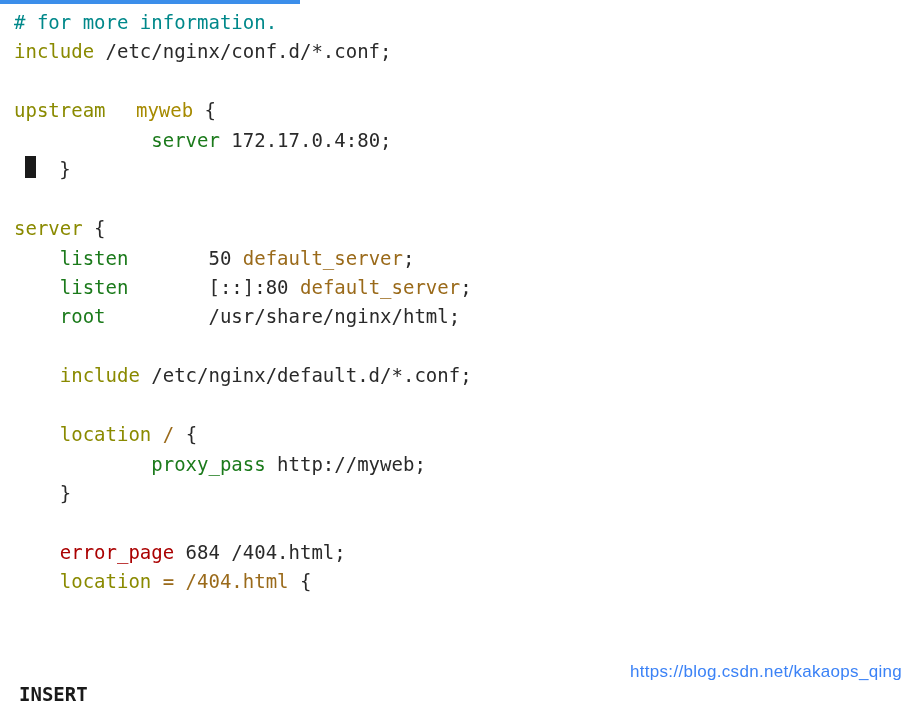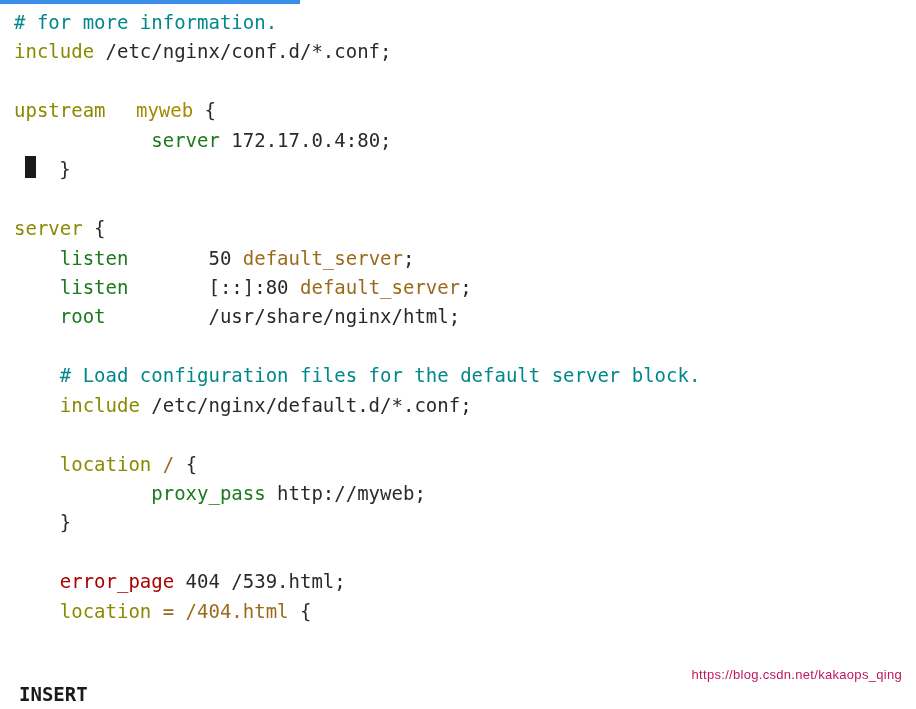--- a/index.html
+++ b/index.html
@@ -43,22 +43,22 @@
     .c-olive { color: #8a8a00; }
     .c-gold { color: #a68a00; margin-left: 19px; }
     .c-brown { color: #9a6a1a; }
     .c-green { color: #1b7a1b; }
     .c-red { color: #aa0000; }
     .c-plain { color: #2a2a2a; }
     .watermark {
       position: absolute;
       bottom: 24px;
       right: 14px;
-      color: #be185d;
-      font-size: 13px;
+      color: #3b82f6;
+      font-size: 17px;
       font-family: Arial, sans-serif;
       letter-spacing: 0.3px;
     }
     .bottom-text {
       position: absolute;
       bottom: 0;
       left: 0;
       font-weight: bold;
       color: #1a1a1a;
       margin-left: 19px;
@@ -75,25 +75,24 @@
     <div class="line">&nbsp;</div>
     <div class="line"><span class="c-olive">upstream</span><span class="c-plain"> </span><span class="c-gold">myweb</span><span class="c-plain"> {</span></div>
     <div class="line">            <span class="c-green">server</span><span class="c-plain"> 172.17.0.4:80;</span></div>
     <div class="line"> <span class="cursor"></span><span class="c-plain">  }</span></div>
     <div class="line">&nbsp;</div>
     <div class="line"><span class="c-olive">server</span><span class="c-plain"> {</span></div>
     <div class="line">    <span class="c-green">listen</span><span class="c-plain">       50 </span><span class="c-brown">default_server</span><span class="c-plain">;</span></div>
     <div class="line">    <span class="c-green">listen</span><span class="c-plain">       [::]:80 </span><span class="c-brown">default_server</span><span class="c-plain">;</span></div>
     <div class="line">    <span class="c-green">root</span><span class="c-plain">         /usr/share/nginx/html;</span></div>
     <div class="line">&nbsp;</div>
-    <div class="line">    <span class="c-teal"># Load configuration files for the default server block.</span></div>
     <div class="line">    <span class="c-olive">include</span><span class="c-plain"> /etc/nginx/default.d/*.conf;</span></div>
     <div class="line">&nbsp;</div>
     <div class="line">    <span class="c-olive">location</span><span class="c-plain"> </span><span class="c-brown">/ </span><span class="c-plain">{</span></div>
     <div class="line">            <span class="c-green">proxy_pass</span><span class="c-plain"> http://myweb;</span></div>
     <div class="line">    <span class="c-plain">}</span></div>
     <div class="line">&nbsp;</div>
-    <div class="line">    <span class="c-red">error_page</span><span class="c-plain"> 404 /539.html;</span></div>
+    <div class="line">    <span class="c-red">error_page</span><span class="c-plain"> 684 /404.html;</span></div>
     <div class="line">    <span class="c-olive">location</span><span class="c-plain"> </span><span class="c-brown">= /404.html </span><span class="c-plain">{</span></div>
   </div>
 
 <div class="bottom-text">INSERT</div>
 <div class="watermark">https://blog.csdn.net/kakaops_qing</div>
 
 </body></html>

